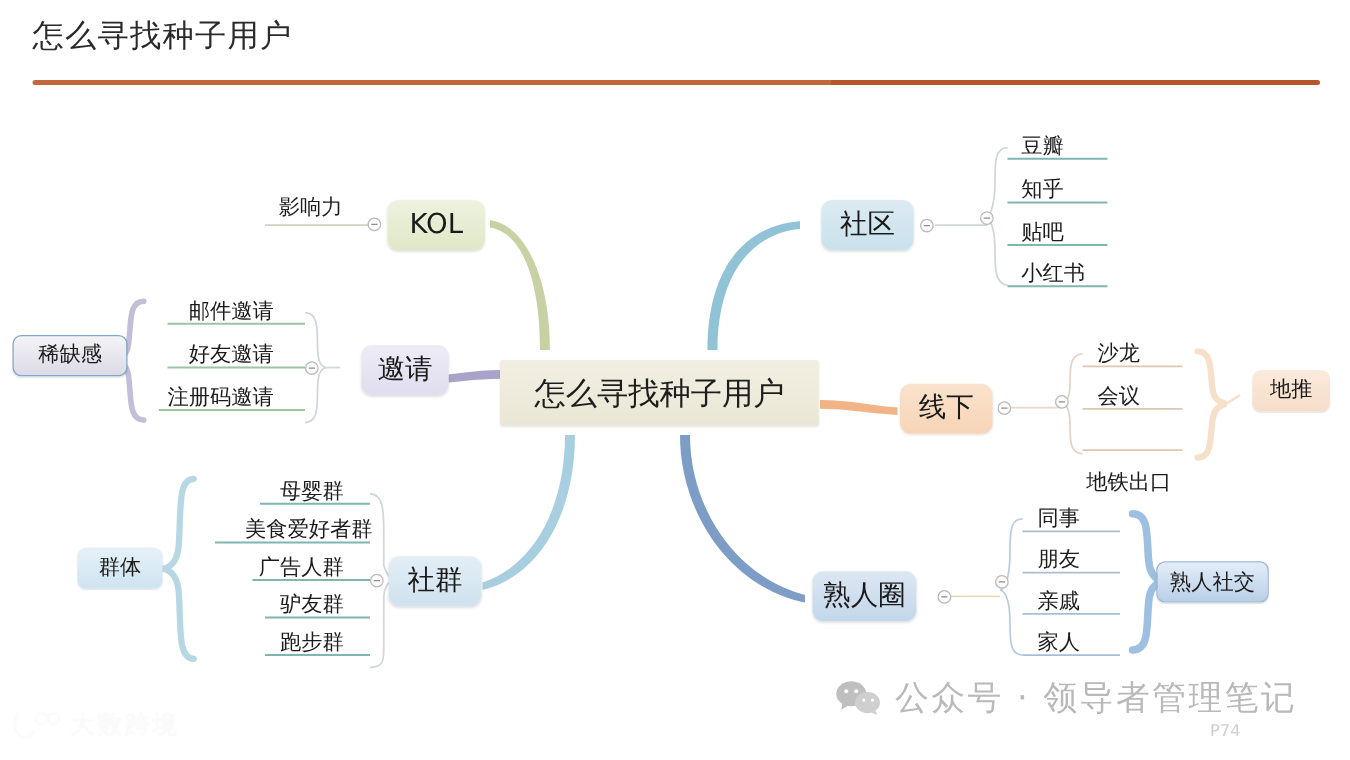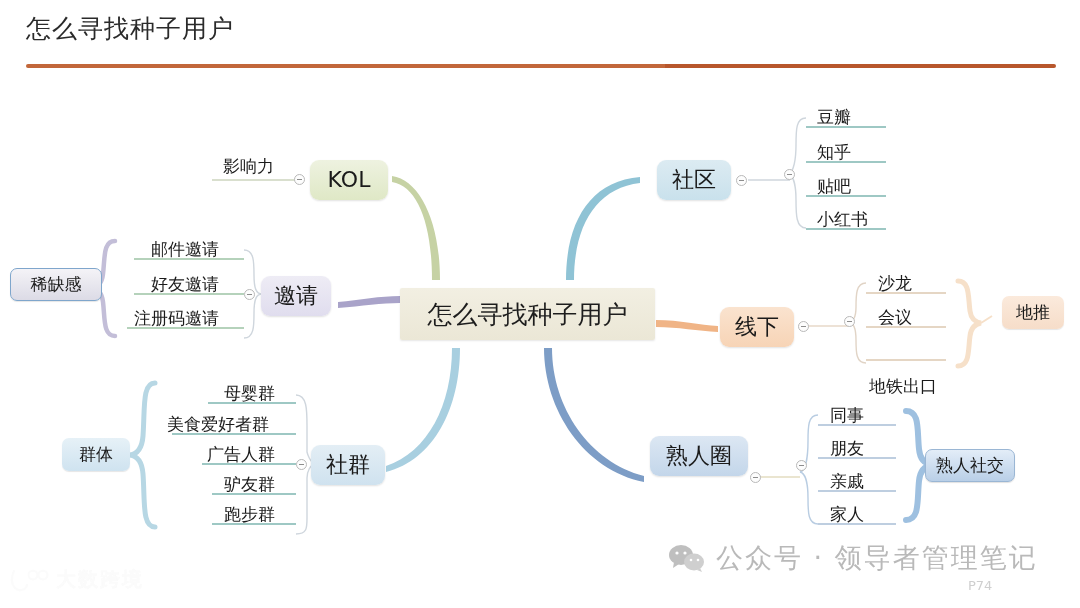--- a/index.html
+++ b/index.html
@@ -67,21 +67,21 @@
   }
 
   .main-node {
     font-size: 22px;
     height: 40px;
     padding: 0 16px;
     border-radius: 9px;
     box-shadow: 0 1px 2px rgba(0,0,0,.12);
   }
   .n-kol   { background: linear-gradient(180deg,#eef2e0 0%, #dfe8c6 100%); }
-  .n-yaoq  { background: linear-gradient(180deg,#eeecf5 0%, #e0ddee 100%); }
+  .n-yaoq  { background: linear-gradient(180deg,#eeecf5 0%, #e0ddee 100%); margin-left: 28px; }
   .n-shequn{ background: linear-gradient(180deg,#e3eef5 0%, #cfe2ef 100%); }
   .n-shequ { background: linear-gradient(180deg,#dcebf2 0%, #c9e1ec 100%); }
   .n-xianxia{background: linear-gradient(180deg,#fae3cf 0%, #f7d4b6 100%); }
   .n-shuren{ background: linear-gradient(180deg,#dce7f3 0%, #c3d6ea 100%); }
 
   .end-node {
     font-size: 17px;
     height: 33px;
     padding: 0 13px;
     border-radius: 7px;
@@ -263,21 +263,21 @@
 </div>
 
 <div class="node main-node n-shequ" style="left:657px; top:160px; width:74px;">
   <span>社区</span>
 </div>
 
 <div class="node main-node n-xianxia" style="left:720px; top:307px; width:74px;">
   <span>线下</span>
 </div>
 
-<div class="node main-node n-shuren" style="left:650px; top:436px; width:98px;">
+<div class="node main-node n-shuren" style="left:650px; top:457px; width:83px;">
   <span>熟人圈</span>
 </div>
 
 <div class="leaf" style="left:223px; top:158px;">
   <span>影响力</span>
 </div>
 
 <div class="node end-node e-xique" style="left:10px; top:268px; width:92px;">
   <span>稀缺感</span>
 </div>
@@ -292,21 +292,21 @@
 
 <div class="node end-node e-shurensj" style="left:925px; top:449px; width:90px;font-family:Liberation Serif, serif;">
   <span>熟人社交</span>
 </div>
 
 <div class="leaf" style="left:151px; top:241px;">邮件邀请</div>
 <div class="leaf" style="left:151px; top:276px;">好友邀请</div>
 <div class="leaf" style="left:134px; top:310px;">注册码邀请</div>
 
 <div class="leaf" style="left:224px; top:385px;">母婴群</div>
-<div class="leaf" style="left:167px; top:416px;">美食爱好者群</div>
+<div class="leaf" style="left:196px; top:416px;">美食爱好者群</div>
 <div class="leaf" style="left:207px; top:446px;">广告人群</div>
 <div class="leaf" style="left:224px; top:476px;">驴友群</div>
 <div class="leaf" style="left:224px; top:506px;">跑步群</div>
 
 <div class="leaf" style="left:817px; top:109px;">豆瓣</div>
 <div class="leaf" style="left:817px; top:144px;">知乎</div>
 <div class="leaf" style="left:817px; top:178px;">贴吧</div>
 <div class="leaf" style="left:817px; top:211px;">小红书</div>
 
 <div class="leaf" style="left:878px; top:275px;">沙龙</div>

